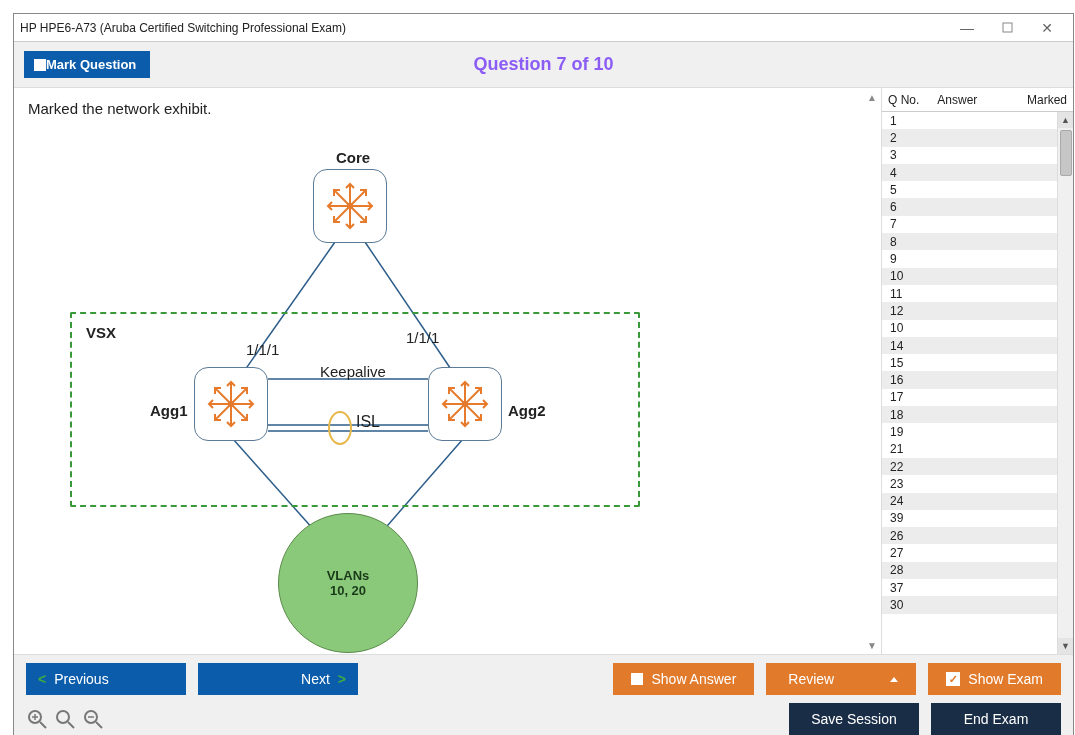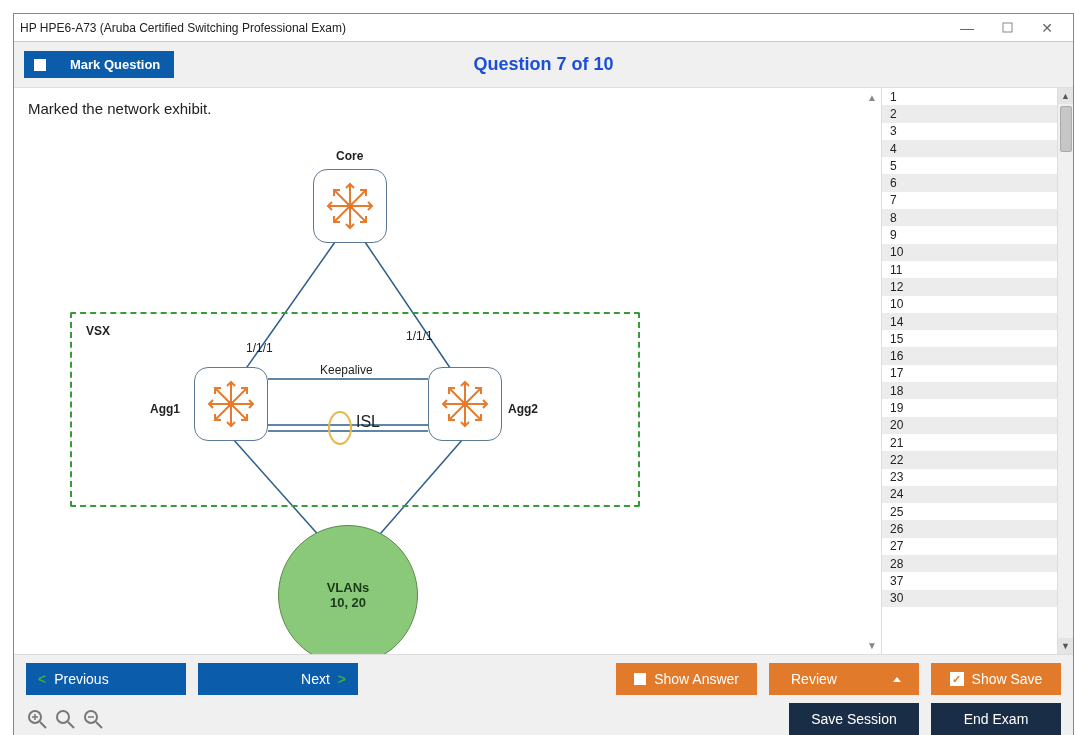--- a/index.html
+++ b/index.html
@@ -53,36 +53,36 @@
     position: relative;
   }
   .mark-btn {
     background: #0b5cab;
     color: #fff;
     padding: 6px 14px 6px 10px;
     font-size: 13px;
     font-weight: bold;
     display: flex;
     align-items: center;
-    gap: 24px;
+    gap: 0;
     cursor: pointer;
   }
   .checkbox-empty {
     width: 12px; height: 12px;
     border: 1.5px solid #fff;
     background: #fff;
     display: inline-block;
   }
   .question-title {
     position: absolute;
     left: 0; right: 0;
     text-align: center;
     font-size: 18px;
     font-weight: bold;
-    color: #1d4ed8;
+    color: #8b5cf6;
     pointer-events: none;
   }
   
   .main-area {
     flex: 1;
     display: flex;
     overflow: hidden;
   }
   .content-pane {
     flex: 1;
@@ -120,21 +120,21 @@
     align-items: center;
     justify-content: center;
   }
   .dashed-box {
     position: absolute;
     border: 2px dashed #3a9a3a;
     border-radius: 2px;
   }
   .dlabel {
     position: absolute;
-    font-size: 12px;
+    font-size: 15px;
     color: #222;
     font-weight: bold;
   }
   .dlabel.normal { font-weight: normal; }
   .vlans-circle {
     position: absolute;
     width: 140px;
     height: 140px;
     border-radius: 50%;
     background: #8bc97a;
@@ -414,29 +414,34 @@
             </g>
           </svg>
         </div>
 
         <div class="dlabel normal" style="left:292px; top:236px;">Keepalive</div>
 
         <div class="isl-ring" style="left:300px; top:284px; width:24px; height:34px;"></div>
         <div class="dlabel normal" style="left:328px; top:286px; font-size:16px;">ISL</div>
 
 
-        <div class="vlans-circle" style="left:250px; top:398px;">
+        <div class="vlans-circle" style="left:250px; top:386px;">
           <div>VLANs</div>
           <div>10, 20</div>
         </div>
 
       </div>
     </div>
 
     <div class="side-panel">
+      <div class="side-header">
+        <span>Q No.</span>
+        <span>Answer</span>
+        <span style="margin-left:auto;">Marked</span>
+      </div>
       <div class="qlist-wrap">
         <div class="qlist" id="qlist">
             <div class="qrow">1</div>
             <div class="qrow even">2</div>
             <div class="qrow">3</div>
             <div class="qrow even">4</div>
             <div class="qrow">5</div>
             <div class="qrow even">6</div>
             <div class="qrow">7</div>
             <div class="qrow even">8</div>
@@ -444,26 +449,25 @@
             <div class="qrow even">10</div>
             <div class="qrow">11</div>
             <div class="qrow even">12</div>
             <div class="qrow">10</div>
             <div class="qrow even">14</div>
             <div class="qrow">15</div>
             <div class="qrow even">16</div>
             <div class="qrow">17</div>
             <div class="qrow even">18</div>
             <div class="qrow">19</div>
-            <div class="qrow even">20</div>
             <div class="qrow">21</div>
             <div class="qrow even">22</div>
             <div class="qrow">23</div>
             <div class="qrow even">24</div>
-            <div class="qrow">25</div>
+            <div class="qrow">39</div>
             <div class="qrow even">26</div>
             <div class="qrow">27</div>
             <div class="qrow even">28</div>
             <div class="qrow">37</div>
             <div class="qrow even">30</div>
           </div>
         <div class="qlist-scroll">
           <div class="arrow">▲</div>
           <div class="thumb"></div>
           <div style="flex:1"></div>
@@ -488,21 +492,21 @@
       <div class="btn orange">
         <span class="checkbox-empty" style="border-color:#fff;"></span>
         <span>Show Answer</span>
       </div>
       <div class="btn orange" style="min-width:150px; justify-content:space-between;padding-left:22px;">
         <span>Review</span>
         <span class="tri-up"></span>
       </div>
       <div class="btn orange">
         <span class="checkbox-checked">✓</span>
-        <span>Show Save</span>
+        <span>Show Exam</span>
       </div>
     </div>
     <div class="footer-row">
       <div class="zoom-icons">
         <span>
           <svg width="22" height="22" viewBox="0 0 22 22">
               <circle cx="9" cy="9" r="6" fill="none" stroke="#777" stroke-width="2"></circle>
               <line x1="14" y1="14" x2="20" y2="20" stroke="#777" stroke-width="2"></line>
               <line x1="9" y1="6" x2="9" y2="12" stroke="#777" stroke-width="1.5"></line>
               <line x1="6" y1="9" x2="12" y2="9" stroke="#777" stroke-width="1.5"></line>

